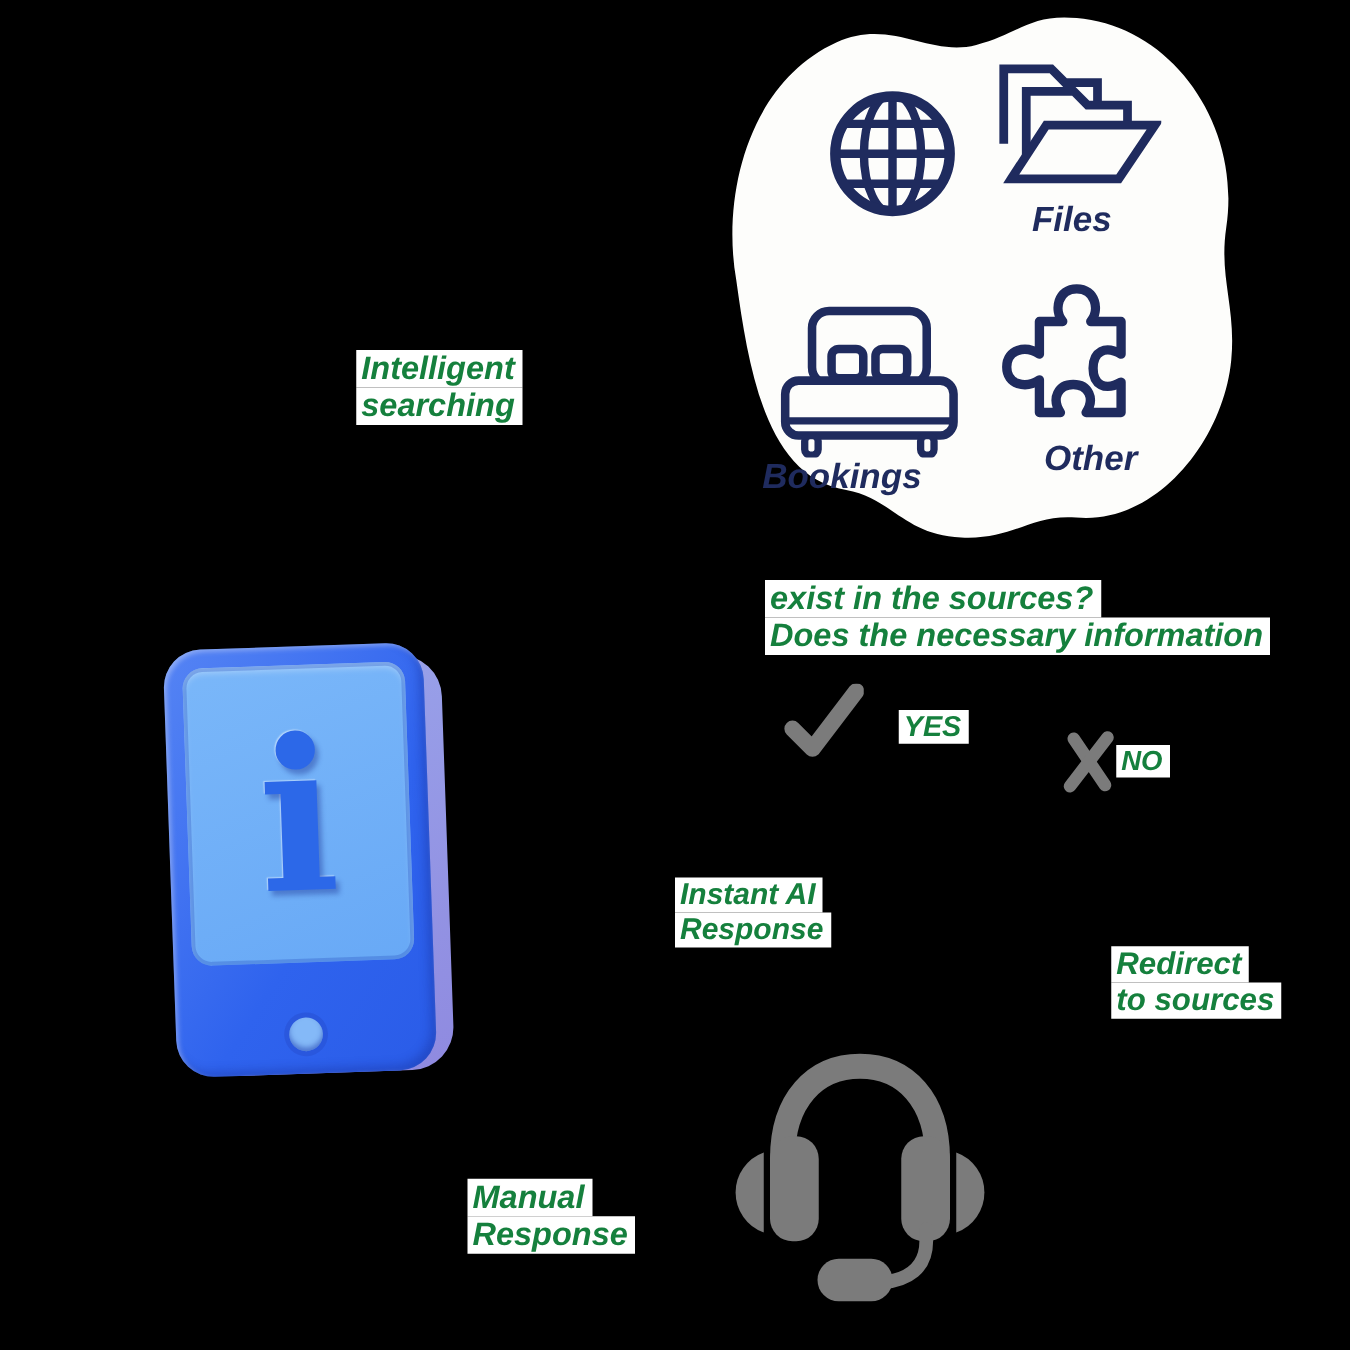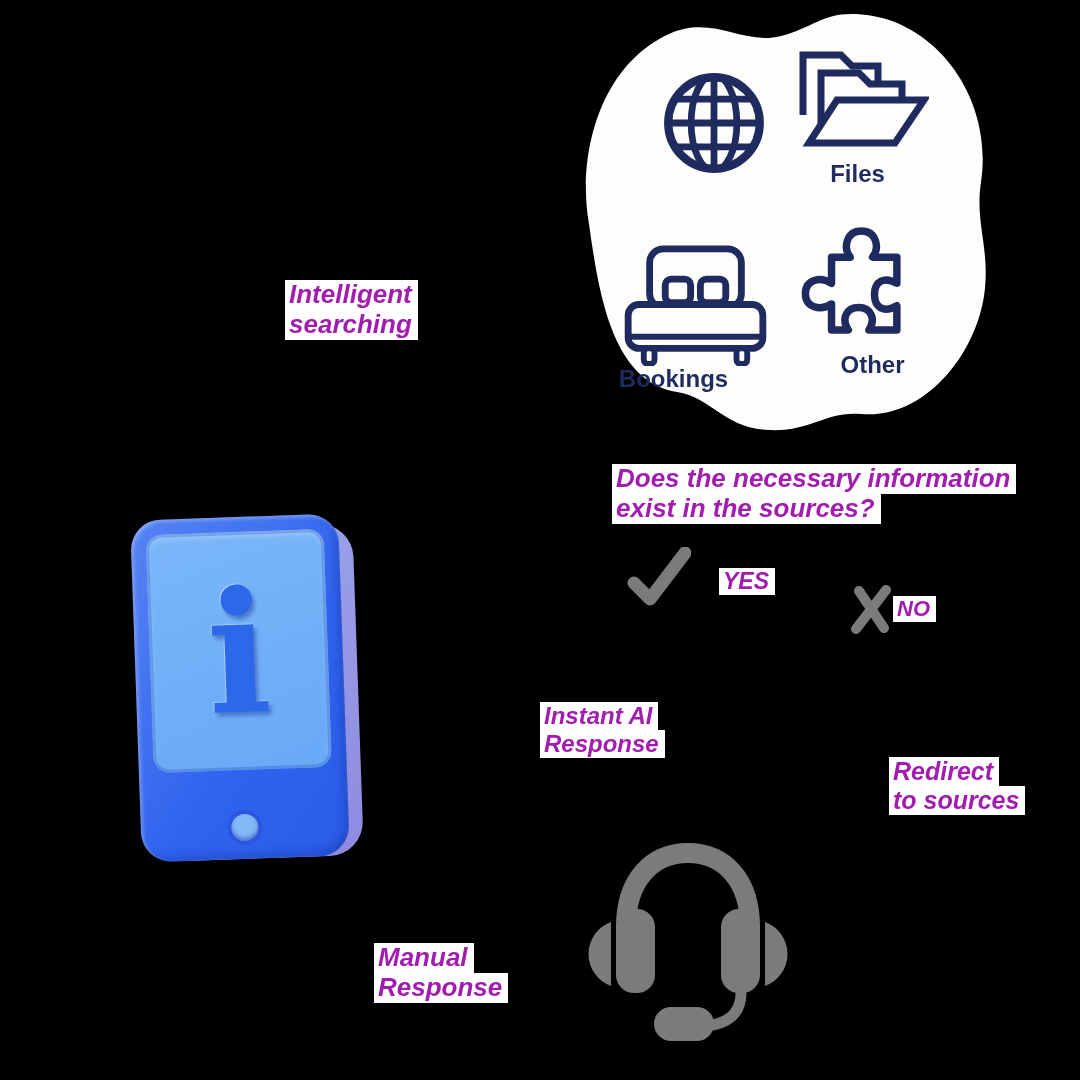--- a/index.html
+++ b/index.html
@@ -1,26 +1,26 @@
 <!DOCTYPE html>
 <html><head>
 <meta charset="utf-8">
 <style>
   html,body{margin:0;padding:0;}
   body{width:1080px;height:1080px;background:#000;position:relative;overflow:hidden;
        font-family:"Liberation Sans",sans-serif;}
   .canvas{position:absolute;left:0;top:0;width:1080px;height:1080px;}
 
   
-  .hl{position:absolute;font-weight:bold;font-style:italic;color:#a21caf;}
+  .hl{position:absolute;font-weight:bold;font-style:italic;color:#15803d;}
   .hl .line{display:table;background:#fff;padding:1px 6px 2px 4px;white-space:nowrap;}
 
   
-  .src-label{position:absolute;color:#1f2b5e;font-weight:bold;
-             text-align:center;font-size:24px;}
+  .src-label{position:absolute;color:#1f2b5e;font-weight:bold;font-style:italic;
+             text-align:center;font-size:28px;}
 
   .abs{position:absolute;}
 
   
   .phone-wrap{position:absolute;left:136px;top:517px;width:208px;height:342px;
               transform:rotate(-2deg);}
   .phone-depth{position:absolute;top:10px;left:18px;right:-14px;bottom:0px;
                background:linear-gradient(160deg,#9aa4ea,#8f8ae0);border-radius:34px;}
   .phone-body{position:absolute;inset:0;background:linear-gradient(125deg,#5584f4,#2f63ee 60%,#2a5ce8);
               border-radius:30px;box-shadow:inset 2px 2px 4px rgba(255,255,255,.35),
@@ -113,22 +113,22 @@
       Z"></path>
   </svg>
   <div class="src-label" style="left:815px;top:351px;width:115px;">Other</div>
 
   <div class="hl" style="left:285px;top:280px;font-size:26px;line-height:27px;">
     <span class="line">Intelligent</span>
     <span class="line">searching</span>
   </div>
 
   <div class="hl" style="left:612px;top:464px;font-size:26px;line-height:27px;">
+    <span class="line">exist in the sources?</span>
     <span class="line">Does the necessary information</span>
-    <span class="line">exist in the sources?</span>
   </div>
 
   <svg class="abs" style="left:627px;top:547px;" width="64" height="60" viewBox="0 0 64 60">
     <path d="M7 36 L23 52 L58 6" fill="none" stroke="#7b7b7b" stroke-width="13" stroke-linecap="round" stroke-linejoin="round"></path>
   </svg>
   <div class="hl" style="left:672px;top:568px;font-size:23px;line-height:24px;margin-left:47px;">
     <span class="line">YES</span>
   </div>
 
   <svg class="abs" style="left:846px;top:582px;" width="50" height="54" viewBox="0 0 50 54">

